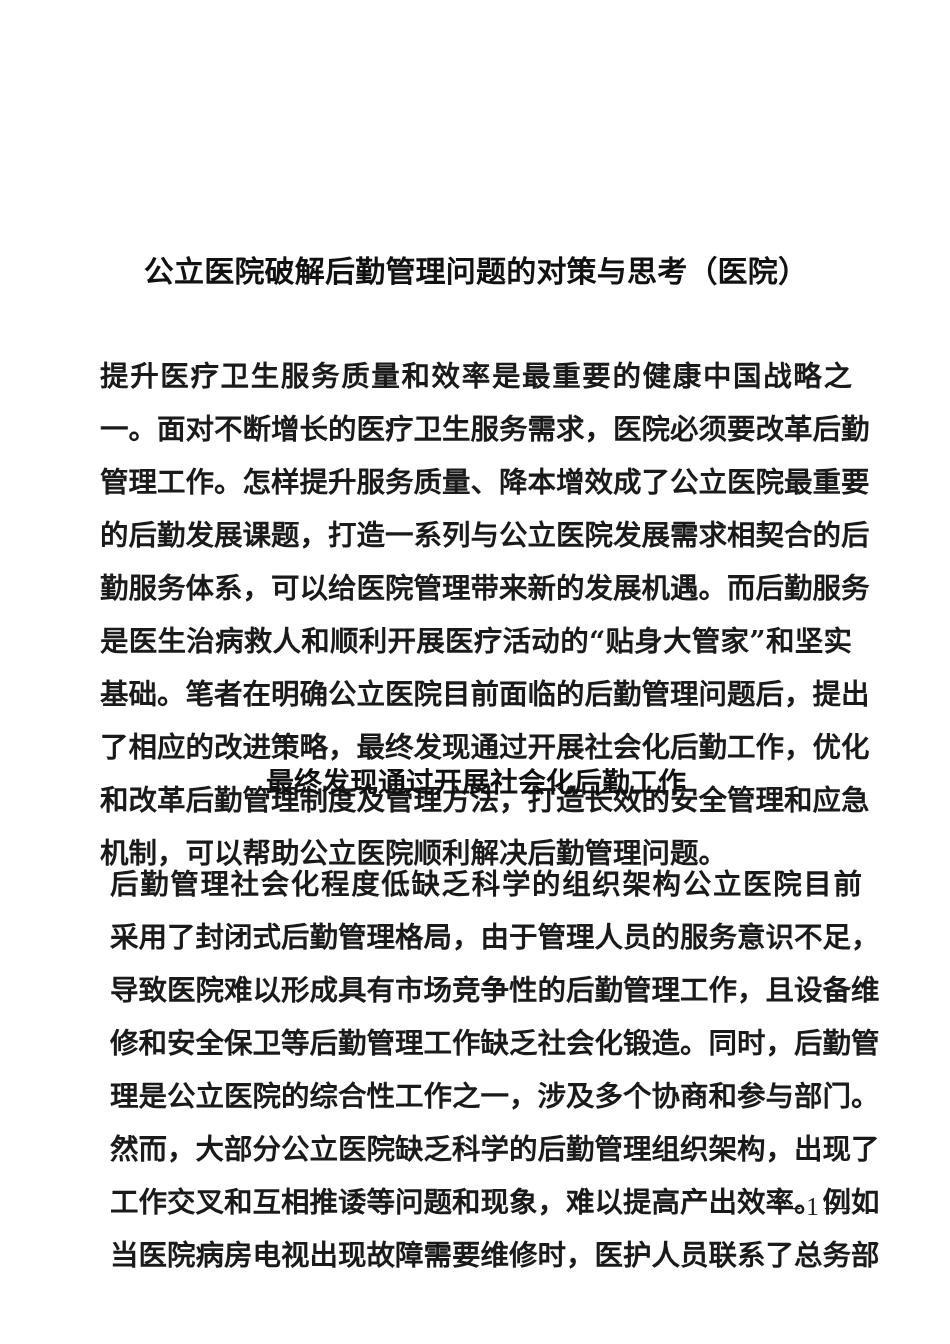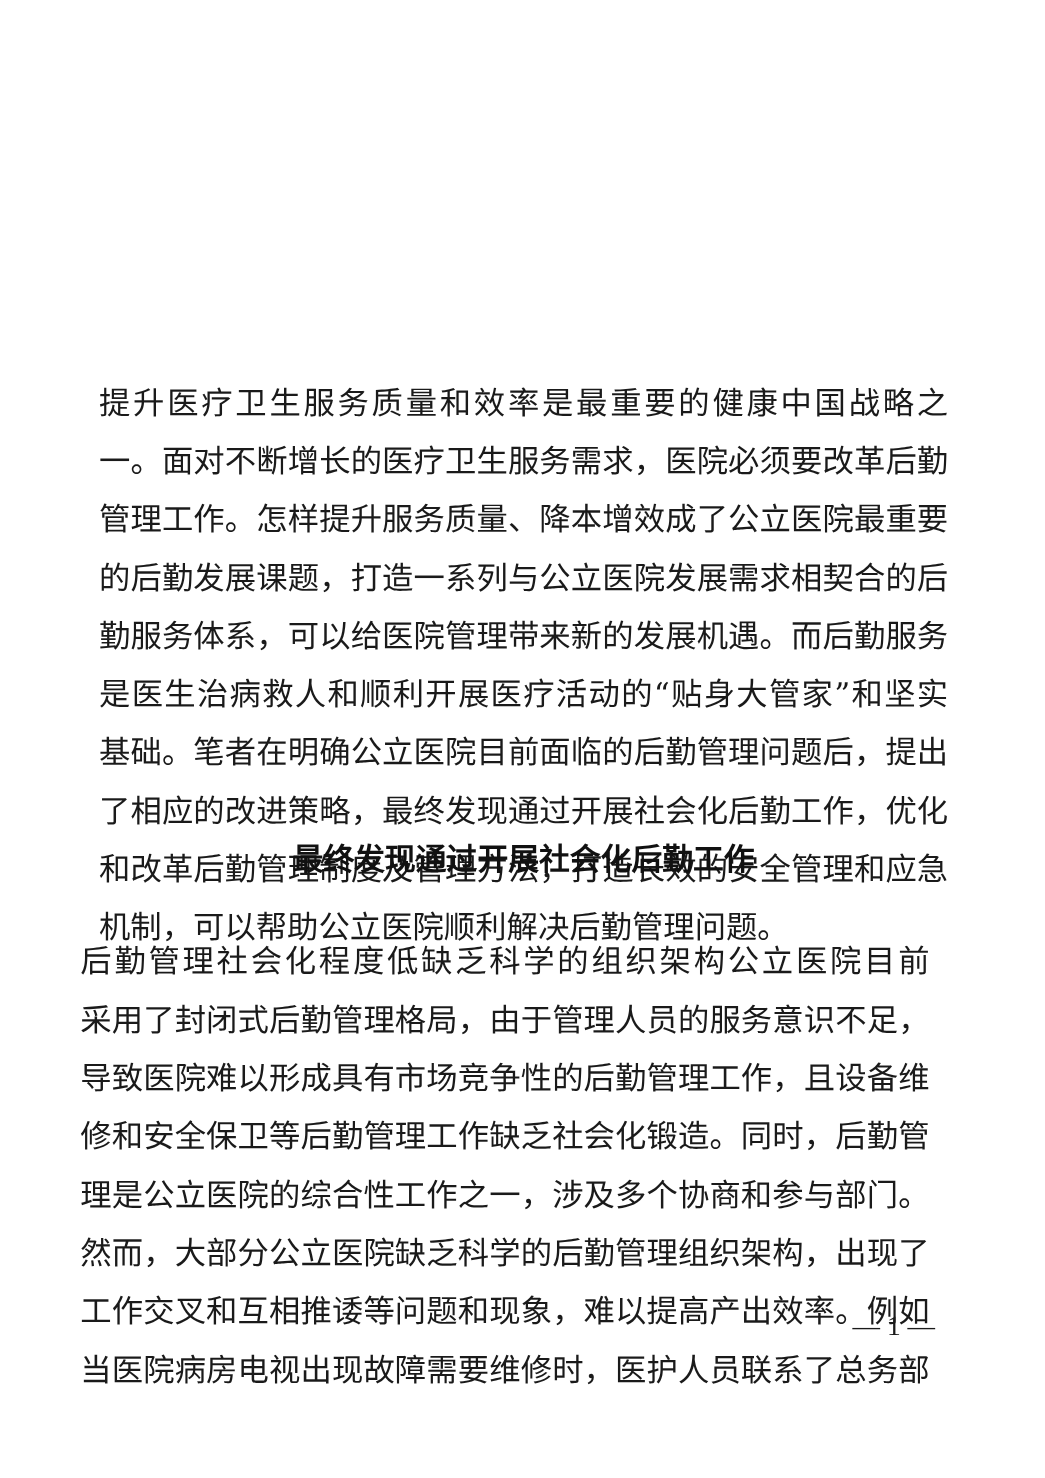--- a/index.html
+++ b/index.html
@@ -41,26 +41,26 @@
     top: 287px;
     left: 90px;
     width: 772px;
   }
 
   .para {
     font-family: "DejaVu Serif", "Liberation Serif", serif;
     font-size: 28.5px;
     line-height: 53px;
     color: #1a1a1a;
-    margin: 0;
+    margin: 10px;
     text-align: justify;
     text-align-last: left;
     text-justify: inter-character;
     letter-spacing: 0;
-    font-weight: 400;
+    font-weight: 700;
   }
 
   .para .indent {
     display: inline-block;
     width: 58px;
   }
 
   
   .line {
     display: block;
@@ -87,21 +87,21 @@
     font-size: 28px;
     line-height: 40px;
     color: #111111;
     white-space: nowrap;
   }
 
   
   .body-block-2 {
     position: absolute;
     top: 795px;
-    left: 73px;
+    left: 100px;
     width: 772px;
   }
 
   
   .page-footer {
     position: absolute;
     top: 1190px;
     left: 90px;
     width: 772px;
     text-align: right;
@@ -111,20 +111,21 @@
     color: #1a1a1a;
     padding-right: 12px;
     box-sizing: border-box;
   }
 </style>
 </head>
 <body>
 
 <div class="page">
 
+  <h1 class="doc-title">公立医院破解后勤管理问题的对策与思考（医院）</h1>
 
   <div class="body-block">
     <p class="para">
       <span class="indent"></span><span class="line">提升医疗卫生服务质量和效率是最重要的健康中国战略之</span><span class="line">一。面对不断增长的医疗卫生服务需求，医院必须要改革后勤</span><span class="line">管理工作。怎样提升服务质量、降本增效成了公立医院最重要</span><span class="line">的后勤发展课题，打造一系列与公立医院发展需求相契合的后</span><span class="line">勤服务体系，可以给医院管理带来新的发展机遇。而后勤服务</span><span class="line">是医生治病救人和顺利开展医疗活动的“贴身大管家”和坚实</span><span class="line">基础。笔者在明确公立医院目前面临的后勤管理问题后，提出</span><span class="line">了相应的改进策略，最终发现通过开展社会化后勤工作，优化</span><span class="line">和改革后勤管理制度及管理方法，打造长效的安全管理和应急</span><span class="line last">机制，可以帮助公立医院顺利解决后勤管理问题。</span>
     </p>
   </div>
 
   <h2 class="section-heading">最终发现通过开展社会化后勤工作</h2>
 
   <div class="body-block-2">

